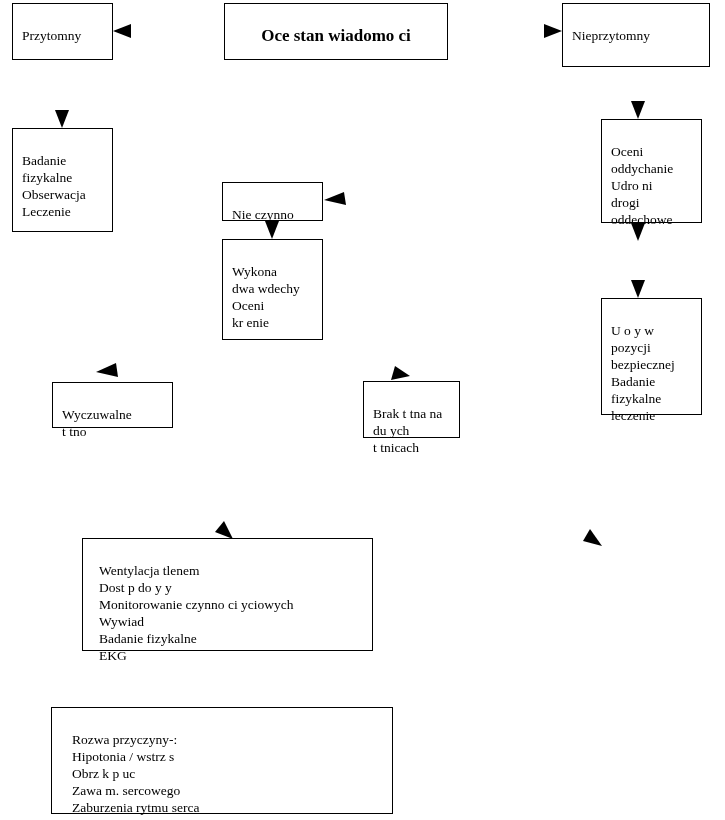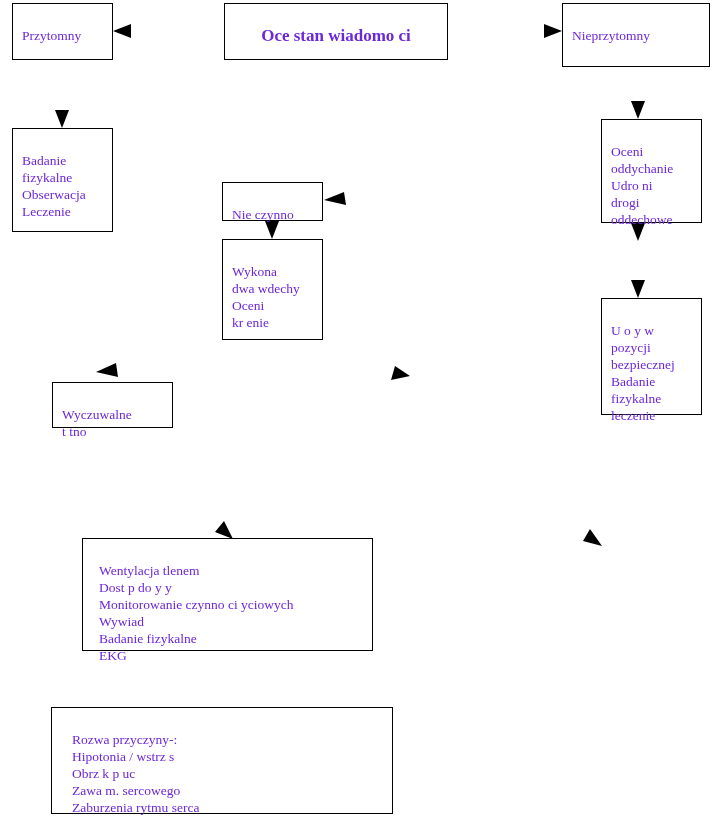--- a/index.html
+++ b/index.html
@@ -17,21 +17,21 @@
     color: #000000;
   }
   .node {
     position: absolute;
     box-sizing: border-box;
     border: 1.5px solid #000000;
     background: #ffffff;
     padding: 6px 9px;
     font-size: 13.5px;
     line-height: 17px;
-    color: #6d28d9;
+    color: #000000;
     white-space: pre-line;
   }
   .node.bold {
     font-weight: bold;
     font-size: 17px;
   }
   .node .txt { display: block; white-space: pre-line; }
   .edge-layer {
     position: absolute;
     left: 0; top: 0;
@@ -156,20 +156,25 @@
 dwa wdechy
 Oceni
 kr  enie</span>
   </div>
 
   <div class="node" style="left:52px; top:382px; width:121px; height:46px;">
     <span class="txt">Wyczuwalne
 t tno</span>
   </div>
 
+  <div class="node" style="left:363px; top:381px; width:97px; height:57px;">
+    <span class="txt">Brak t tna na
+du ych
+t tnicach</span>
+  </div>
 
   <div class="node" style="left:82px; top:538px; width:291px; height:113px; padding-left:16px;">
     <span class="txt">Wentylacja tlenem
 Dost p do  y y
 Monitorowanie czynno ci   yciowych
 Wywiad
 Badanie  fizykalne
 EKG</span>
   </div>
 

